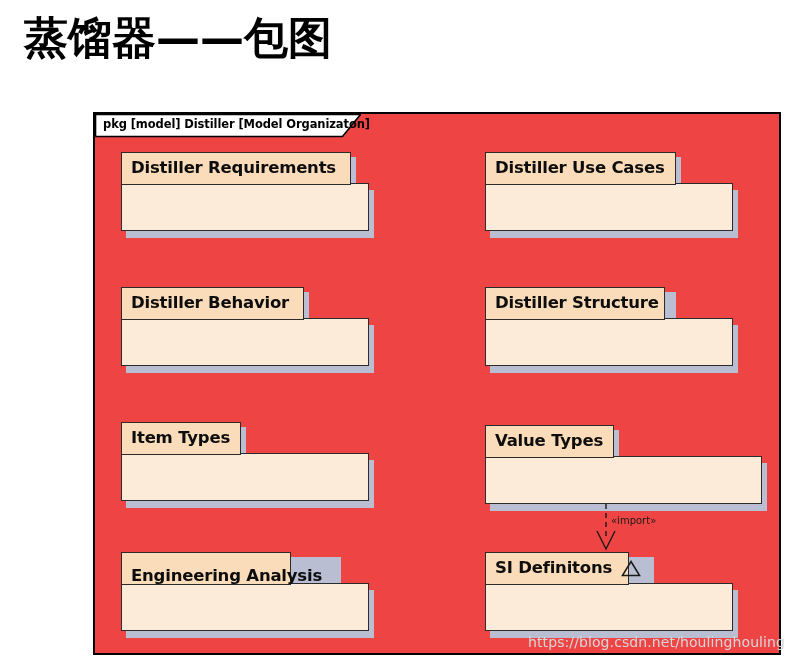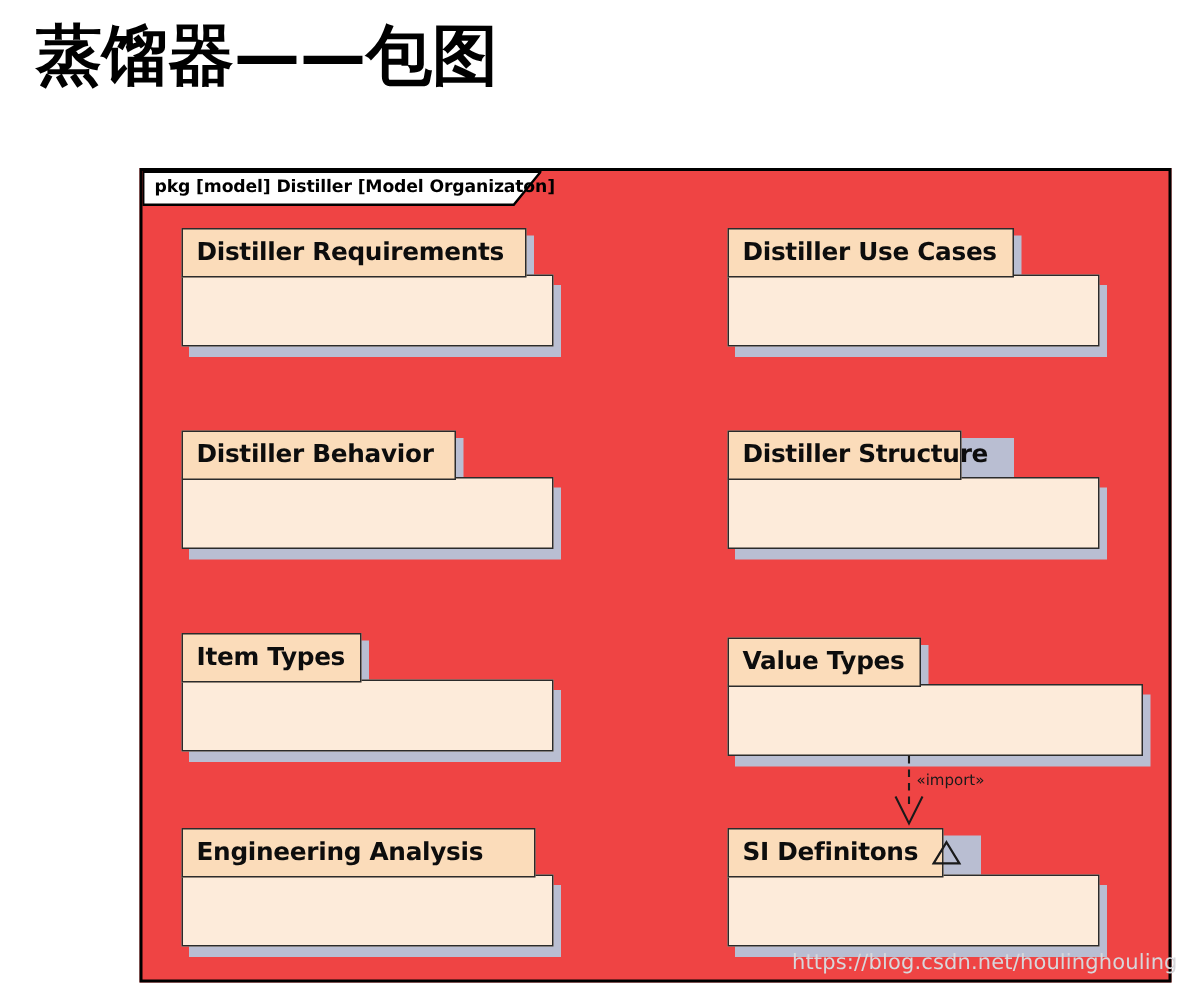--- a/index.html
+++ b/index.html
@@ -177,21 +177,21 @@
         <div class="pkg-shadow-body" style="left: 5px; top: 38px; width: 248px; height: 48px;"></div>
         <div class="pkg-body" style="top: 31.4px; width: 248px; height: 48px;"></div>
         <div class="pkg-tab" style="width: 183px;">
           <span class="pkg-tab-label">Distiller Behavior</span>
         </div>
       </div>
       <div class="pkg" style="left: 390px; top: 173px;">
         <div class="pkg-shadow-tab" style="left: 5px; top: 5px; width: 186px; height: 33px;"></div>
         <div class="pkg-shadow-body" style="left: 5px; top: 38px; width: 248px; height: 48px;"></div>
         <div class="pkg-body" style="top: 31.4px; width: 248px; height: 48px;"></div>
-        <div class="pkg-tab" style="width: 156px;">
+        <div class="pkg-tab" style="width: 180px;">
           <span class="pkg-tab-label">Distiller Structure</span>
         </div>
       </div>
       <div class="pkg" style="left: 26px; top: 308px;">
         <div class="pkg-shadow-tab" style="left: 5px; top: 5px; width: 120px; height: 33px;"></div>
         <div class="pkg-shadow-body" style="left: 5px; top: 38px; width: 248px; height: 48px;"></div>
         <div class="pkg-body" style="top: 31.4px; width: 248px; height: 48px;"></div>
         <div class="pkg-tab" style="width: 120px;">
           <span class="pkg-tab-label">Item Types</span>
         </div>
@@ -201,21 +201,21 @@
         <div class="pkg-shadow-body" style="left: 5px; top: 38px; width: 277px; height: 48px;"></div>
         <div class="pkg-body" style="top: 31.4px; width: 277px; height: 48px;"></div>
         <div class="pkg-tab" style="width: 129px;">
           <span class="pkg-tab-label">Value Types</span>
         </div>
       </div>
       <div class="pkg" style="left: 26px; top: 438px;">
         <div class="pkg-shadow-tab" style="left: 5px; top: 5px; width: 215px; height: 33px;"></div>
         <div class="pkg-shadow-body" style="left: 5px; top: 38px; width: 248px; height: 48px;"></div>
         <div class="pkg-body" style="top: 31.4px; width: 248px; height: 48px;"></div>
-        <div class="pkg-tab" style="width: 236px;">
+        <div class="pkg-tab" style="width: 170px; align-items: flex-end;">
           <span class="pkg-tab-label">Engineering Analysis</span>
         </div>
       </div>
       <div class="pkg" style="left: 390px; top: 438px;">
         <div class="pkg-shadow-tab" style="left: 5px; top: 5px; width: 164px; height: 33px;"></div>
         <div class="pkg-shadow-body" style="left: 5px; top: 38px; width: 248px; height: 48px;"></div>
         <div class="pkg-body" style="top: 31.4px; width: 248px; height: 48px;"></div>
         <div class="pkg-tab" style="width: 144px;">
           <span class="pkg-tab-label">SI Definitons</span>
           <span class="pkg-stereo-icon">

